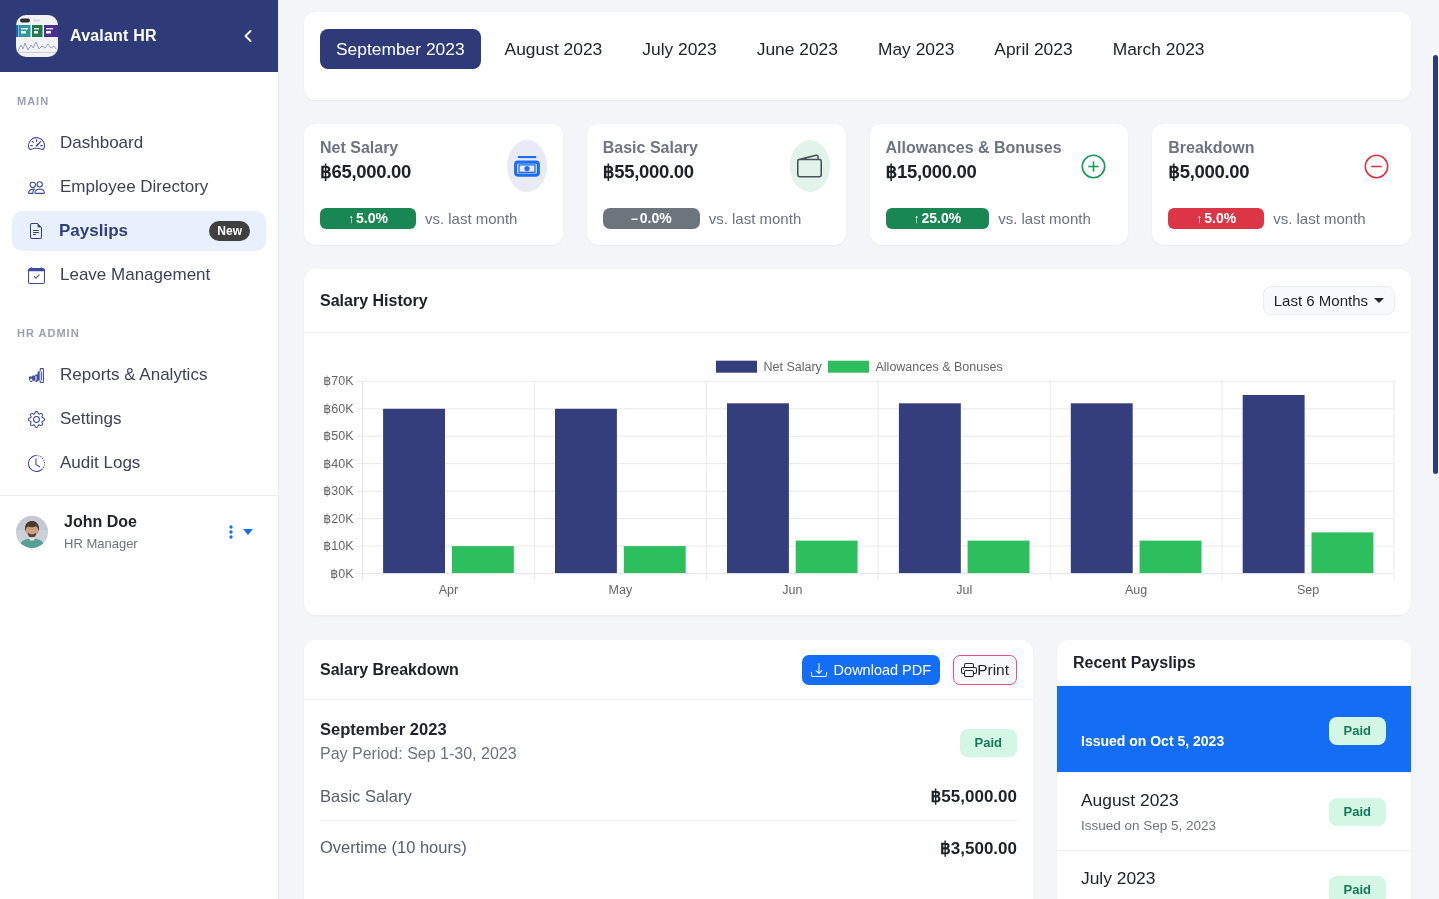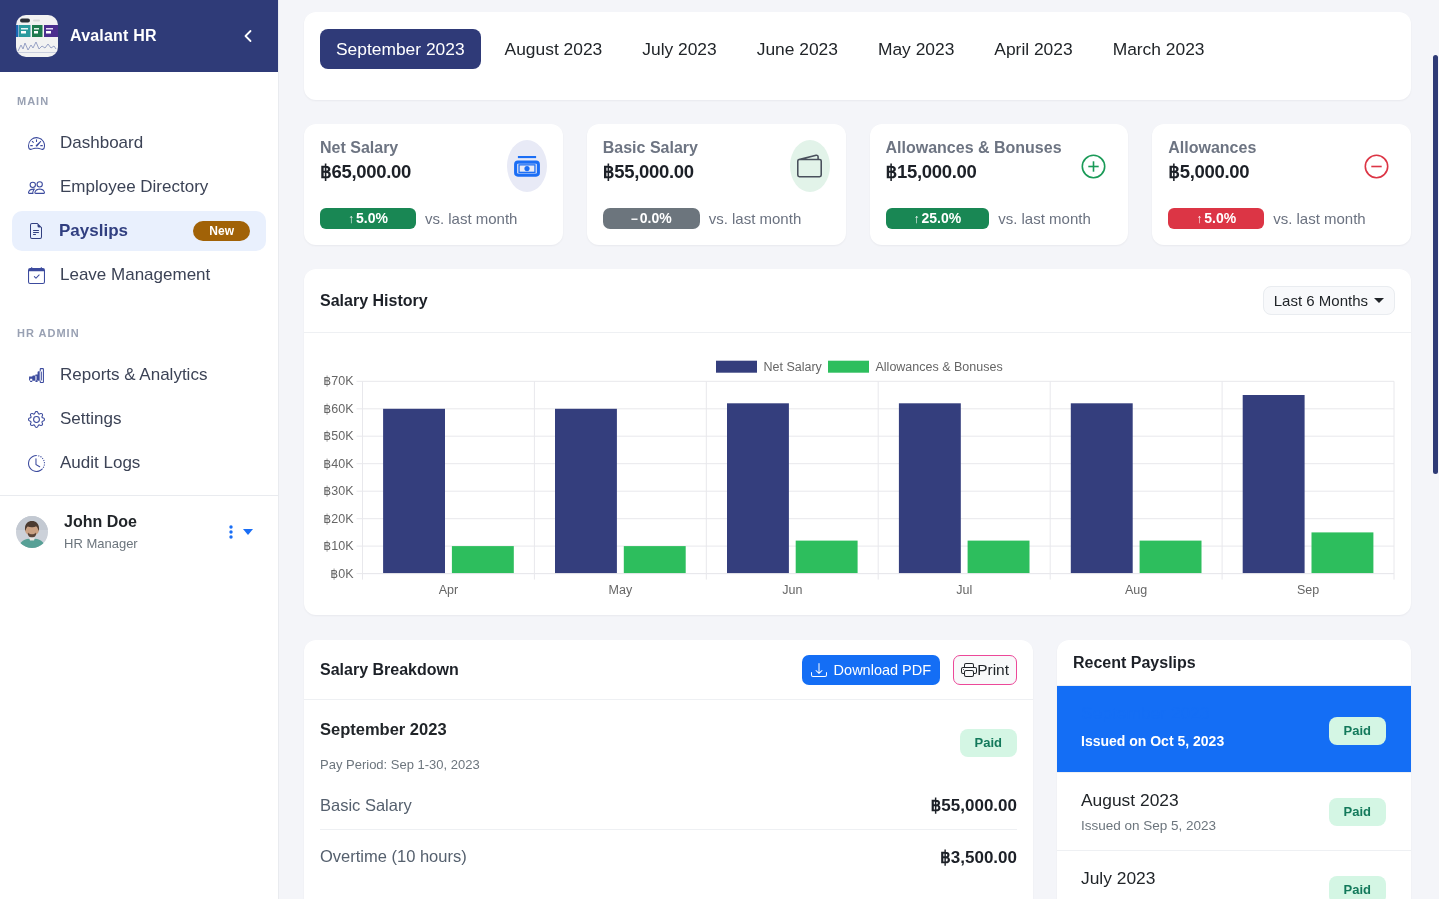--- a/index.html
+++ b/index.html
@@ -7,21 +7,21 @@
 body { font-family:"Liberation Sans", sans-serif; background:#f4f5f9; color:#212529; position:relative; }
 .sidebar { position:absolute; left:0; top:0; bottom:0; width:279px; background:#fff; border-right:1px solid #e9ebef; }
 .side-head { height:72px; background:#2f3b78; display:flex; align-items:center; padding:0 16px; }
 .side-title { color:#fff; font-size:16px; font-weight:700; margin-left:12px; letter-spacing:.2px; }
 .chev { margin-left:auto; color:#fff; }
 .sec-label { margin:23px 0 0 17px; font-size:11px; font-weight:700; color:#99a1b3; letter-spacing:1px; }
 .menu { margin-top:16px; }
 .mitem { height:40px; margin:0 12px 4px 12px; border-radius:10px; display:flex; align-items:center; padding:0 16px; font-size:17px; color:#3c4356; }
 .mitem svg { margin-right:15px; flex:none; }
 .mitem.active { background:#e9f0fd; color:#313f80; font-weight:700; }
-.badge-new { margin-left:auto; background:#a16207; color:#fff; font-size:12px; font-weight:700; border-radius:999px; padding:3px 16px; line-height:14px; }
+.badge-new { margin-left:auto; background:#404040; color:#fff; font-size:12px; font-weight:700; border-radius:999px; padding:3px 8px; line-height:14px; }
 .side-divider { border-top:1px solid #e9ebef; margin:12px 0 0 0; }
 .userrow { display:flex; align-items:center; padding:17px 16px 0 16px; }
 .uinfo { margin-left:16px; }
 .uname { font-size:16px; font-weight:700; color:#212529; }
 .urole { font-size:13px; color:#6c757d; margin-top:5px; }
 .uact { margin-left:auto; display:flex; align-items:center; gap:10px; margin-right:9px; }
 
 .main { position:absolute; left:280px; top:0; right:0; bottom:0; padding:12px 28px 0 24px; }
 .card { background:#fff; border-radius:12px; box-shadow:0 1px 2px rgba(16,24,40,.05); }
 .tabcard { height:88px; padding:17px 16px 0 16px; display:flex; align-items:flex-start; }
@@ -50,21 +50,21 @@
 .selbtn .caret { width:0; height:0; border-left:5px solid transparent; border-right:5px solid transparent; border-top:5px solid #212529; margin-left:6px; }
 
 .botrow { display:flex; gap:24px; margin-top:25px; align-items:flex-start; }
 .breakcard { width:729px; height:560px; }
 .bhead { height:60px; border-bottom:1px solid #eef0f3; display:flex; align-items:center; padding:0 16px; }
 .bhead .t { font-size:16px; font-weight:700; color:#1c2027; }
 .btn-dl { margin-left:auto; height:30px; background:#146ef5; color:#fff; border-radius:7px; display:flex; align-items:center; padding:0 9px; font-size:14.5px; gap:7px; }
 .btn-pr { margin-left:13px; height:30px; background:#f8f9fa; border:1px solid #ec4899; border-radius:7px; display:flex; align-items:center; padding:0 7px; font-size:15.5px; color:#212529; }
 .bbody { padding:20px 16px; position:relative; }
 .bmonth { font-size:16.5px; font-weight:700; color:#212529; }
-.bperiod { font-size:13px; color:#6c757d; margin-top:18px; }
+.bperiod { font-size:16px; color:#6c757d; margin-top:6px; }
 .paid { background:#d4f6e4; color:#13795b; font-size:13px; font-weight:700; border-radius:8px; padding:0 15px; height:28px; line-height:28px; }
 .paid.abs { position:absolute; top:29px; right:16px; }
 .earn { font-size:16px; font-weight:700; color:#212529; margin-top:37px; }
 .brow { display:flex; align-items:center; justify-content:space-between; height:48px; border-bottom:1px solid #eef0f3; margin-top:10px; }
 .brow .l { font-size:16.5px; color:#55606e; }
 .brow .r { font-size:17px; font-weight:700; color:#1c2027; }
 .brow2 { display:flex; align-items:flex-start; justify-content:space-between; height:60px; padding-top:17px; }
 .brow2 .l { font-size:16.5px; color:#55606e; }
 .brow2 .r { font-size:17px; font-weight:700; color:#1c2027; }
 
@@ -248,21 +248,21 @@
             <line x1="12.5" y1="7.3" x2="12.5" y2="17.7" stroke="#1a9a57" stroke-width="1.6"></line>
             <line x1="7.3" y1="12.5" x2="17.7" y2="12.5" stroke="#1a9a57" stroke-width="1.6"></line>
           </svg>
         </div>
       <div class="statfoot">
           <span class="pill green"><span class="arr">↑</span>25.0%</span>
           <span class="vslm">vs. last month</span>
         </div>
     </div>
     <div class="card stat">
-      <div class="stat-title">Allowances</div>
+      <div class="stat-title">Breakdown</div>
       <div class="stat-val">฿5,000.00</div>
       <div class="plainicon">
           <svg width="25" height="25" viewBox="0 0 25 25" fill="none">
             <circle cx="12.5" cy="12.5" r="11.2" stroke="#dc3545" stroke-width="1.6"></circle>
             <line x1="7.3" y1="12.5" x2="17.7" y2="12.5" stroke="#dc3545" stroke-width="1.6"></line>
           </svg>
         </div>
       <div class="statfoot">
           <span class="pill red"><span class="arr">↑</span>5.0%</span>
           <span class="vslm">vs. last month</span>

